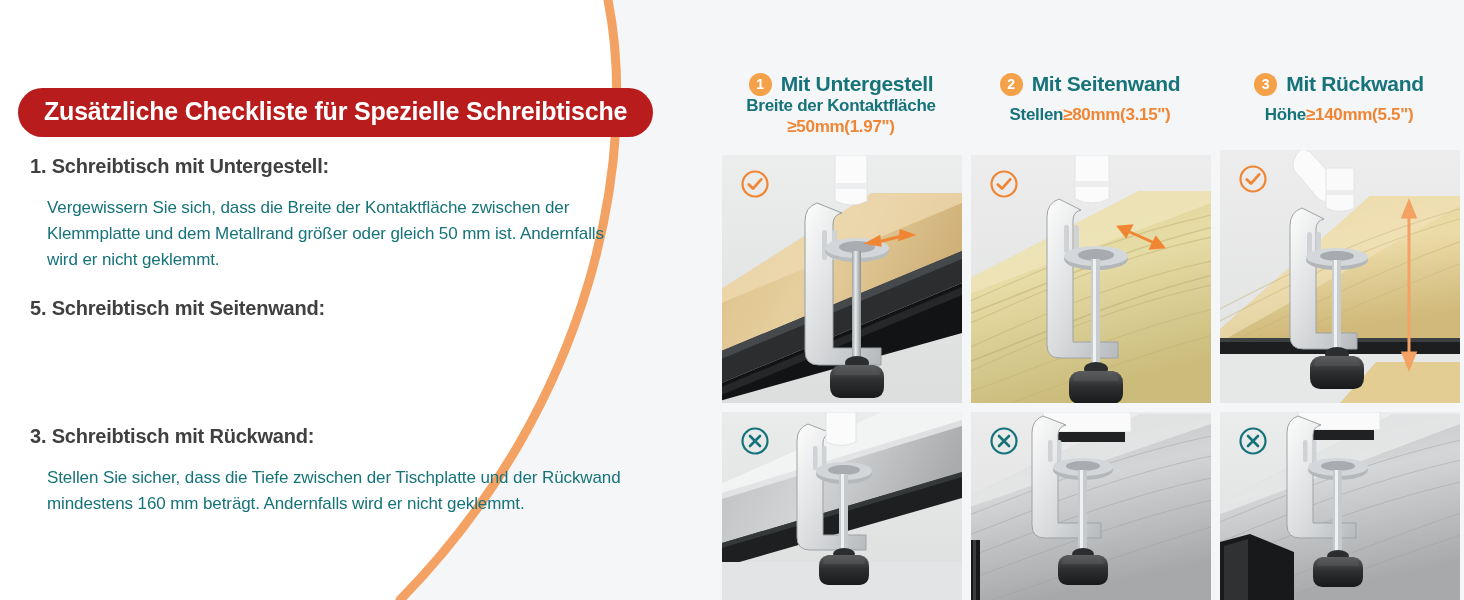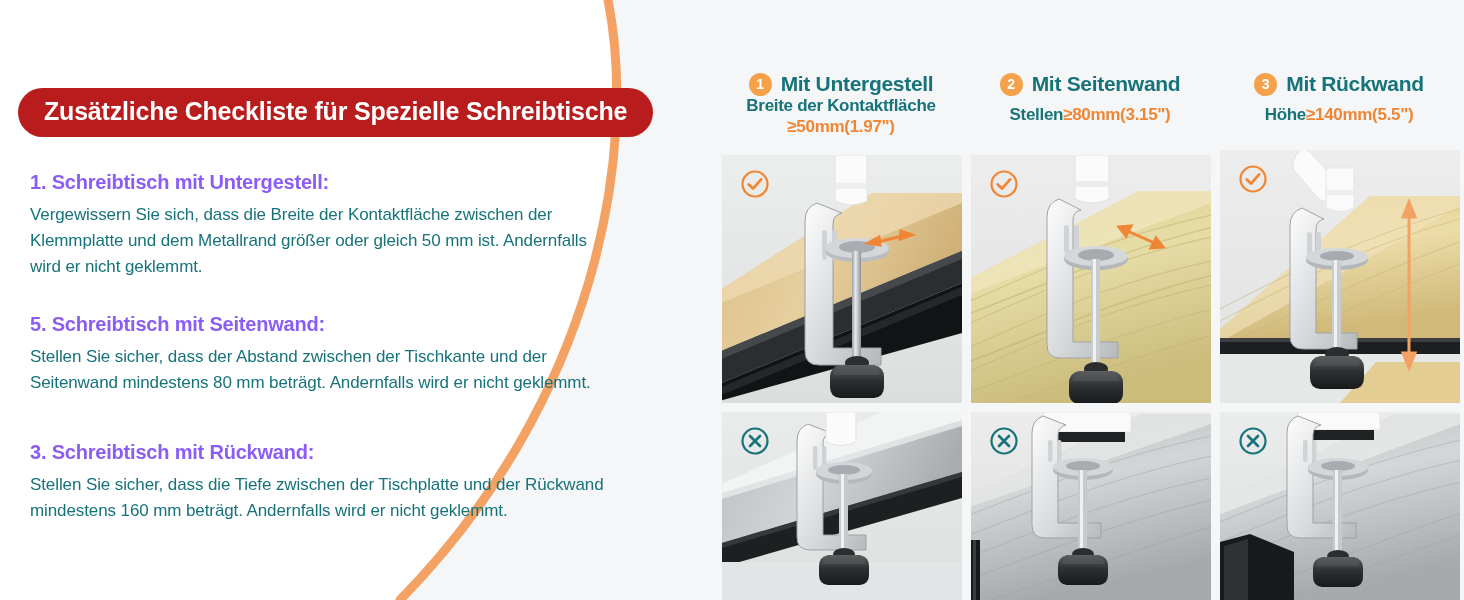--- a/index.html
+++ b/index.html
@@ -21,25 +21,25 @@
     position:absolute;left:18px;top:88px;
     background:#b91c1c;color:#fff;
     border-radius:26px;
     padding:9px 26px 11px 26px;
     font-size:25px;font-weight:bold;letter-spacing:-.2px;
     white-space:nowrap;
     font-stretch:condensed;
   }
   .sec{position:absolute;left:30px;}
   .sec h3{
-    margin:16px 0 8px 0;
-    color:#8b5cf6;font-size:20px;font-weight:bold;letter-spacing:-.2px;
+    margin:0 0 8px 0;
+    color:#404040;font-size:20px;font-weight:bold;letter-spacing:-.2px;
   }
   .sec p{
-    margin:0;color:#16737A;font-size:17px;line-height:1.52;
+    margin:17px;color:#16737A;font-size:17px;line-height:1.52;
     letter-spacing:-.1px;max-width:575px;
   }
   .sec1{top:155px;}
   .sec2{top:297px;}
   .sec3{top:425px;}
 
   
   .grid{position:absolute;left:718px;top:0;width:746px;height:600px;}
   .col{position:absolute;top:0;width:246px;height:600px;}
   .col.c1{left:0;}
@@ -88,21 +88,20 @@
   <div class="left-panel">
     <div class="title-pill">Zusätzliche Checkliste für Spezielle Schreibtische</div>
 
     <div class="sec sec1">
       <h3>1. Schreibtisch mit Untergestell:</h3>
       <p>Vergewissern Sie sich, dass die Breite der Kontaktfläche zwischen der Klemmplatte und dem Metallrand größer oder gleich 50 mm ist. Andernfalls wird er nicht geklemmt.</p>
     </div>
 
     <div class="sec sec2">
       <h3>5. Schreibtisch mit Seitenwand:</h3>
-      <p>Stellen Sie sicher, dass der Abstand zwischen der Tischkante und der Seitenwand mindestens 80 mm beträgt. Andernfalls wird er nicht geklemmt.</p>
     </div>
 
     <div class="sec sec3">
       <h3>3. Schreibtisch mit Rückwand:</h3>
       <p>Stellen Sie sicher, dass die Tiefe zwischen der Tischplatte und der Rückwand mindestens 160 mm beträgt. Andernfalls wird er nicht geklemmt.</p>
     </div>
   </div>
 
   <div class="grid">
 

